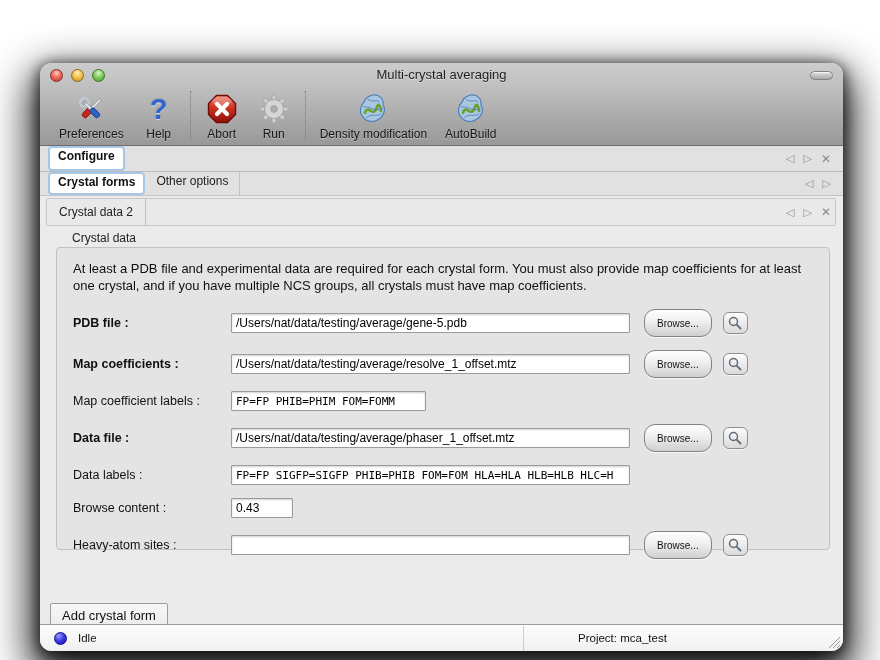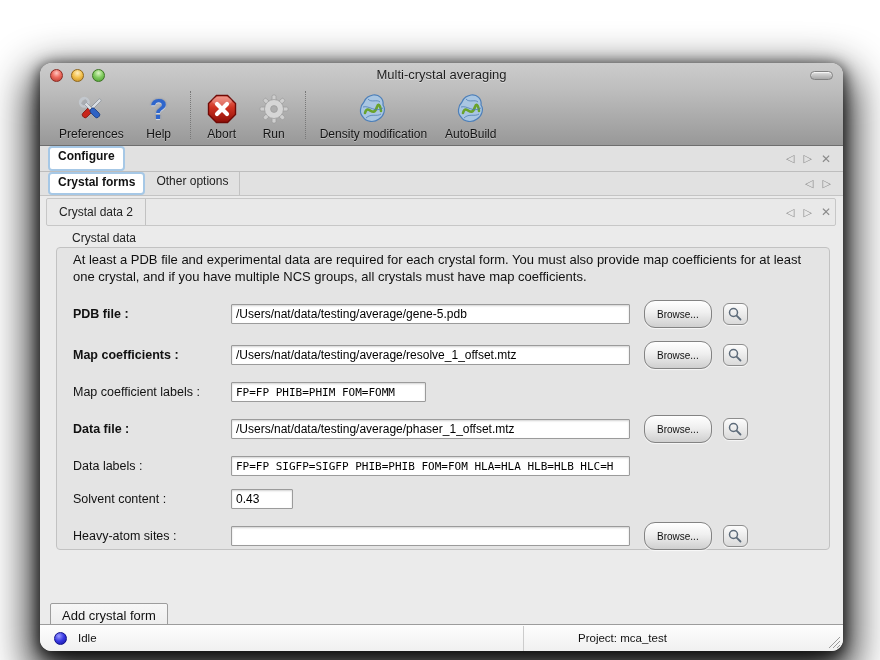--- a/index.html
+++ b/index.html
@@ -52,21 +52,21 @@
   .row3 { margin:2px 7px 0 6px; height:28px; border:1px solid #c7c7c7; background:#e9e9e9;
     display:flex; align-items:stretch; border-radius:2px; }
   .dtab-sel { margin-left:9px; align-self:flex-end; height:27px; display:flex; align-items:center;
     background:#fbfbfb; border:1px solid #b0b0b0; border-bottom:none; border-radius:5px 5px 0 0;
     font-weight:bold; font-size:12px; padding:0 13px; color:#111; }
   .dtab { display:flex; align-items:center; font-size:12px; color:#222; padding:0 12px; }
 
   
   .group-label { margin:5px 0 2px 32px; font-size:12px; color:#222; }
   .groupbox { margin:0 13px 0 16px; height:303px; border:1px solid #c2c2c2; border-radius:4px;
-    background:#e4e4e4; padding:4px 0 0 16px; }
+    background:#e4e4e4; padding:13px 0 0 16px; }
   .desc { font-size:13px; color:#101010; line-height:16.5px; max-width:748px; margin-bottom:15px; }
 
   .frow { display:flex; align-items:center; margin-bottom:13px; }
   .flabel { width:158px; font-size:12.5px; color:#111; }
   .flabel.b { font-weight:bold; }
   input.field { height:20px; border:1px solid #9b9b9b; background:#fff; border-radius:1px;
     box-shadow:inset 0 1px 2px rgba(0,0,0,0.18); padding:0 4px; font-size:12px; color:#000;
     font-family:"Liberation Sans", sans-serif; }
   input.mono { font-family:"DejaVu Sans Mono", monospace; font-size:11px; }
   .w-path { width:399px; } .w-monoshort { width:195px; } .w-small { width:62px; }
@@ -278,21 +278,21 @@
               </svg>
           </div>
         </div>
 
         <div class="frow">
           <div class="flabel">Data labels :</div>
           <input class="field mono w-path" value="FP=FP SIGFP=SIGFP PHIB=PHIB FOM=FOM HLA=HLA HLB=HLB HLC=H" style="">
         </div>
 
         <div class="frow">
-          <div class="flabel">Solvent content :</div>
+          <div class="flabel">Browse content :</div>
           <input class="field w-small" value="0.43" style="">
         </div>
 
         <div class="frow">
           <div class="flabel">Heavy-atom sites :</div>
           <input class="field w-path" value="" style="">
           <button class="browse">Browse...</button>
           <div class="magbtn">
             <svg width="14" height="14" viewBox="0 0 14 14">
                 <circle cx="5.5" cy="5.5" r="4" fill="none" stroke="#5d6b7a" stroke-width="1.5"></circle>

